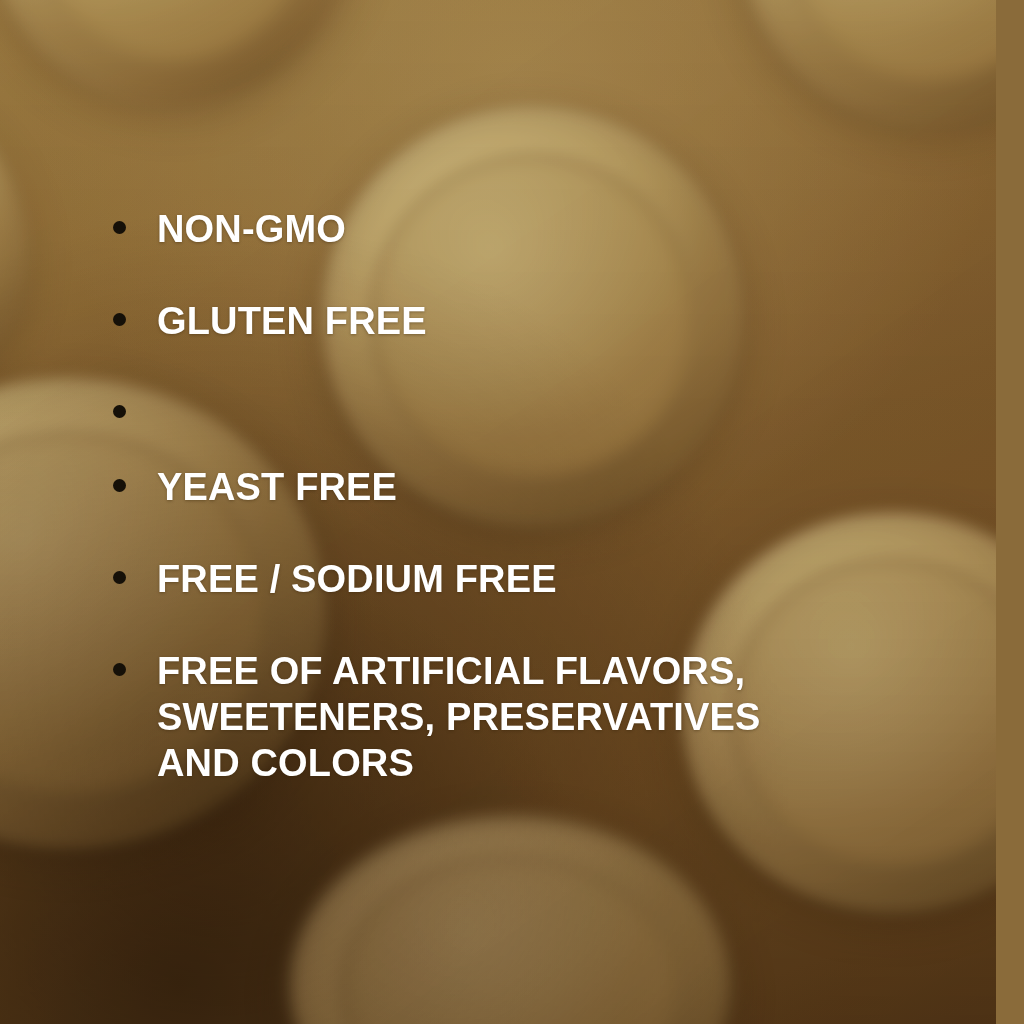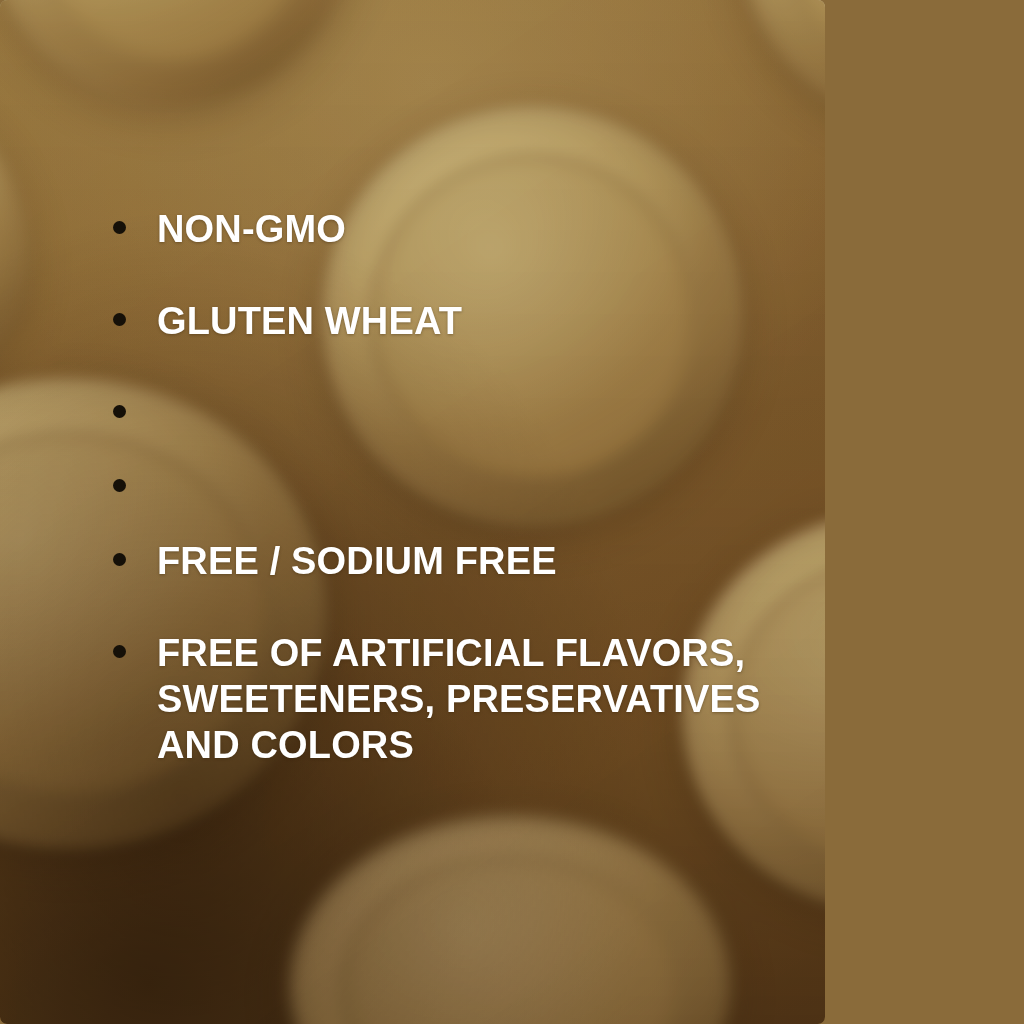--- a/index.html
+++ b/index.html
@@ -6,24 +6,23 @@
   html,body{margin:0;padding:0;}
   body{
     width:1024px;height:1024px;
     overflow:hidden;
     background:#8a6b3a;
     font-family:"Liberation Sans","DejaVu Sans",sans-serif;
   }
 
   #stage{
     position:relative;
-    width:825px;height:1024px;
+    width:996px;height:1024px;
     overflow:hidden;
     isolation:isolate;
-    border-radius:7px;
   }
 
   
   .photo{
     position:absolute;inset:0;
     overflow:hidden;
     background:
       radial-gradient(circle at 18% 96%, #5d4523 0%, rgba(93,69,35,0) 34%),
       radial-gradient(circle at 52% 8%,  #b9a271 0%, rgba(185,162,113,0) 45%),
       linear-gradient(160deg,#ab9460 0%, #a08551 26%, #8f7142 52%, #8a6a39 74%, #6e5129 100%);
@@ -262,27 +261,28 @@
     <div class="tint"></div>
   </div>
 
   <ul id="benefits">
     <li class="bullet-row">
       <span class="dot"></span>
       <span class="bullet-text">NON-GMO</span>
     </li>
     <li class="bullet-row">
       <span class="dot"></span>
-      <span class="bullet-text">GLUTEN WHEAT</span>
-    </li>
-    <li class="bullet-row">
-      <span class="dot"></span>
-    </li>
-    <li class="bullet-row">
-      <span class="dot"></span>
+      <span class="bullet-text">GLUTEN FREE</span>
+    </li>
+    <li class="bullet-row">
+      <span class="dot"></span>
+    </li>
+    <li class="bullet-row">
+      <span class="dot"></span>
+      <span class="bullet-text">YEAST FREE</span>
     </li>
     <li class="bullet-row">
       <span class="dot"></span>
       <span class="bullet-text">FREE / SODIUM FREE</span>
     </li>
     <li class="bullet-row">
       <span class="dot"></span>
       <span class="bullet-text">FREE OF ARTIFICIAL FLAVORS,
 SWEETENERS, PRESERVATIVES
 AND COLORS</span>

